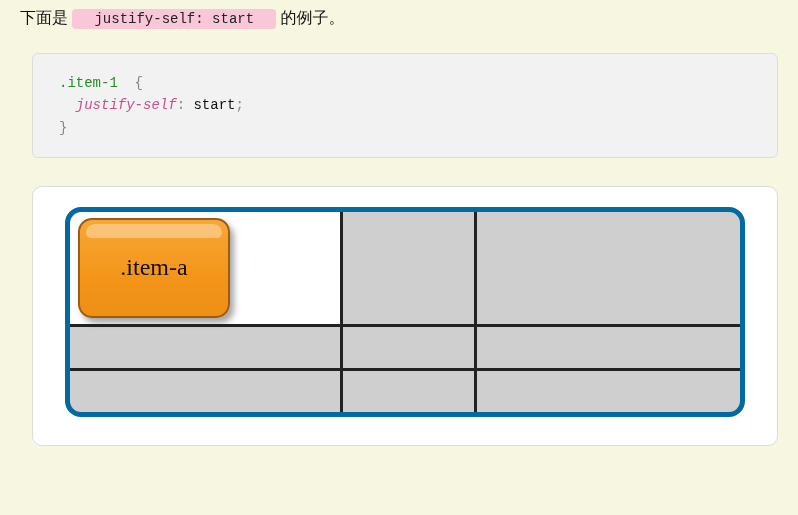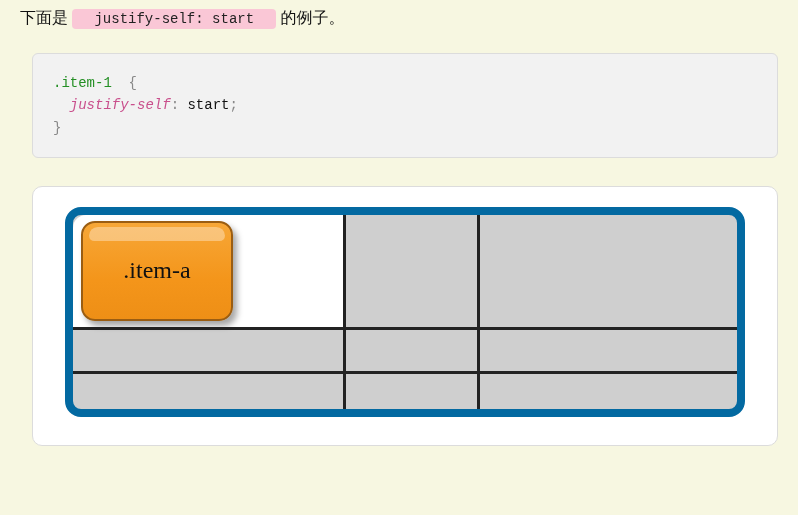--- a/index.html
+++ b/index.html
@@ -21,21 +21,21 @@
     padding: 2px 22px;
     font-family: Consolas, "Courier New", monospace;
     font-size: 14px;
     color: #222;
   }
   .codeblock {
     margin-left: 12px;
     background: #f2f2f2;
     border: 1px solid #dcdcdc;
     border-radius: 6px;
-    padding: 18px 20px;
+    padding: 18px 26px;
     font-family: Consolas, "Courier New", monospace;
     font-size: 14px;
     color: #888;
     white-space: pre;
     line-height: 1.6;
     margin-bottom: 28px;
   }
   .codeblock .sel { color: #248f24; }
   .codeblock .prop { color: #c94f8c; font-style: italic; }
   .codeblock .val { color: #111; }
@@ -46,21 +46,21 @@
     border: 1px solid #dcdcdc;
     border-radius: 10px;
     padding: 20px 24px 28px 24px;
   }
   .grid-sketch {
     position: relative;
     width: 680px;
     height: 210px;
     margin: 0 auto;
     background: #cfcfcf;
-    border: 8px solid #0369a1;
+    border: 5px solid #0369a1;
     border-radius: 16px;
   }
   
   .hline {
     position: absolute;
     left: 0; right: 0;
     height: 3px;
     background: #222;
   }
   .hline.r1 { top: 112px; }

